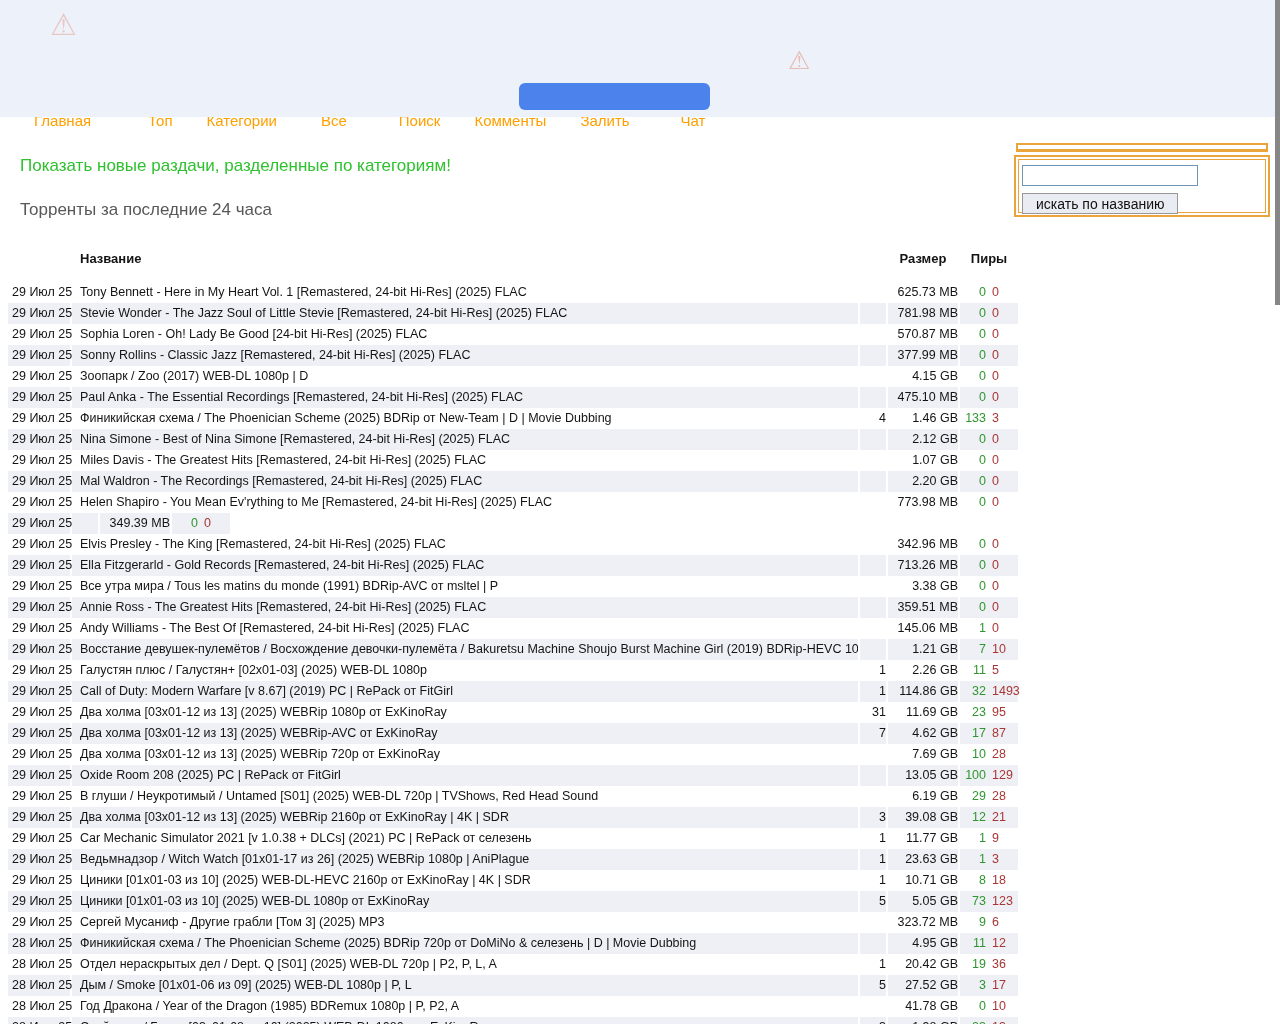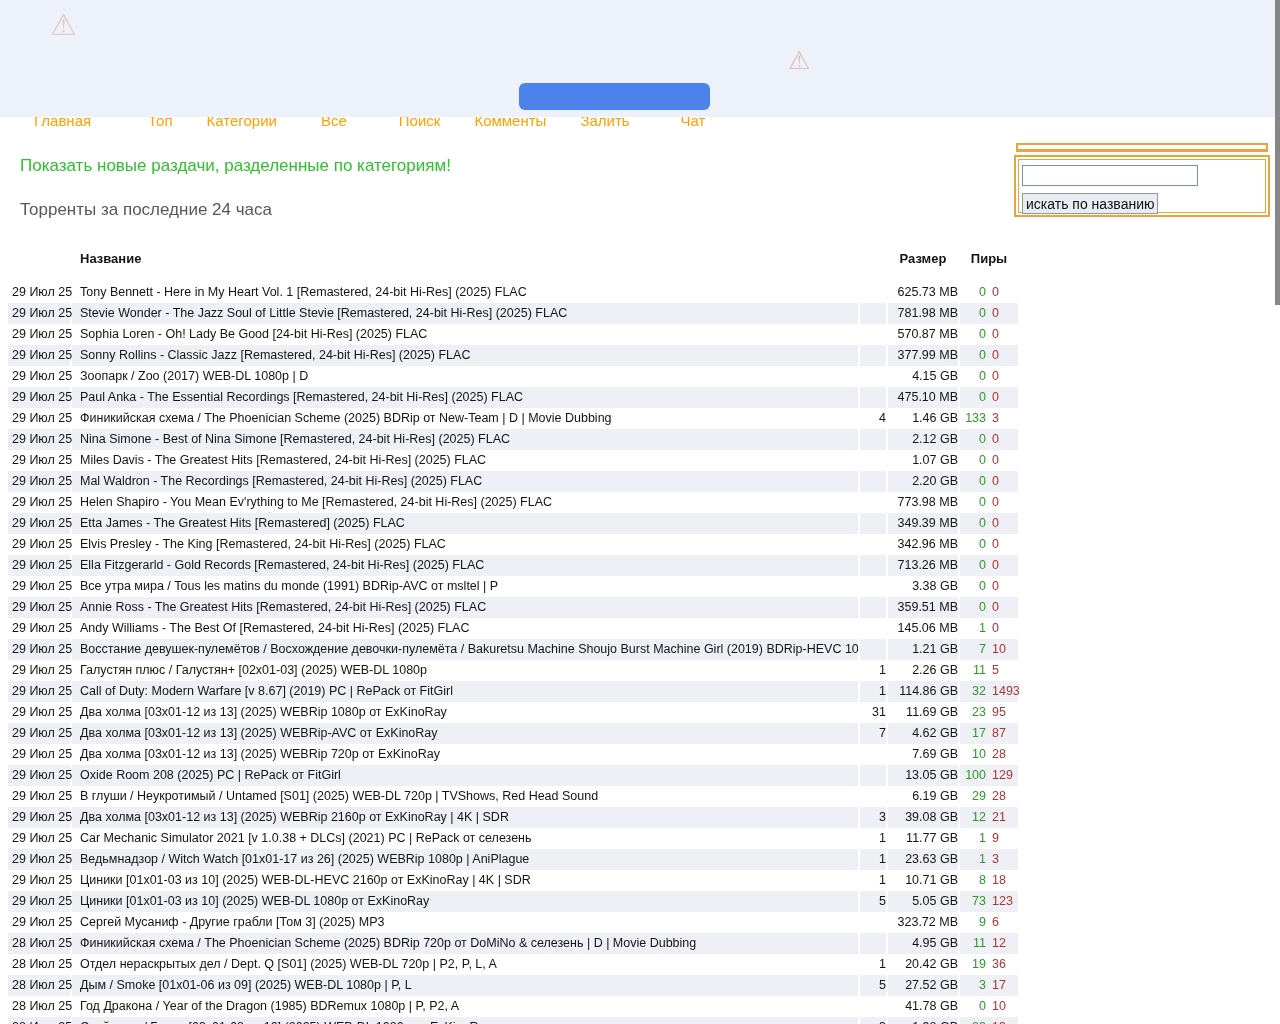--- a/index.html
+++ b/index.html
@@ -28,21 +28,21 @@
   .green-heading { position:absolute; left:20px; top:156px; font-size:17px; color:#2fc12f;
     text-decoration:none; cursor:pointer; }
   .subtitle { position:absolute; left:20px; top:200px; font-size:17px; color:#585858; }
   .gold-strip { position:absolute; left:1016px; top:143px; width:252px; height:9px;
     border:2px solid #eba43b; border-bottom-width:3px; background:#fff; }
   .search-box { position:absolute; left:1014px; top:155px; width:256px; height:62px;
     border:2px solid #eba43b; background:#fff;
     box-shadow: inset 0 0 0 2px #ffffff, inset 0 0 0 3px #eba43b; }
   .search-input { position:absolute; left:6px; top:8px; width:176px; height:21px;
     border:1px solid #6f94b5; font-size:13px; padding:0 4px; font-family:"Liberation Sans",sans-serif; }
-  .search-btn { position:absolute; left:6px; top:36px; height:21px; padding:0 3px;
+  .search-btn { position:absolute; left:6px; top:36px; height:21px; padding:0 13px;
     font-size:14px; color:#111; background:#e9ecf2; border:1px solid #979797;
     font-family:"Liberation Sans",sans-serif; cursor:pointer; }
   .scroll-thumb { position:absolute; right:0; top:0; width:5px; height:305px; background:#868686; z-index:3; }
 
   .table { position:absolute; left:8px; top:250px; width:1010px; font-size:12.5px; }
   .thead { display:flex; gap:2px; height:18px; line-height:18px; font-weight:bold; font-size:13px; }
   .rows { margin-top:14px; }
   .row { display:flex; gap:2px; height:21px; line-height:21px; }
   .row.striped > div { background:#eef0f5; }
   .c-date  { flex:none; width:62px; padding-left:4px; white-space:nowrap; }
@@ -194,21 +194,20 @@
         <div class="c-title"><a>Helen Shapiro - You Mean Ev'rything to Me [Remastered, 24-bit Hi-Res] (2025) FLAC</a></div>
         <div class="c-com"></div>
         <div class="c-size">773.98 MB</div>
         <div class="c-peers">
           <span class="seed">0</span>
           <span class="leech">0</span>
         </div>
       </div>
       <div class="row striped">
         <div class="c-date">29 Июл 25</div>
-        <div class="c-title"><a>Etta James - The Greatest Hits [Remastered] (2025) FLAC</a></div>
         <div class="c-com"></div>
         <div class="c-size">349.39 MB</div>
         <div class="c-peers">
           <span class="seed">0</span>
           <span class="leech">0</span>
         </div>
       </div>
       <div class="row">
         <div class="c-date">29 Июл 25</div>
         <div class="c-title"><a>Elvis Presley - The King [Remastered, 24-bit Hi-Res] (2025) FLAC</a></div>

